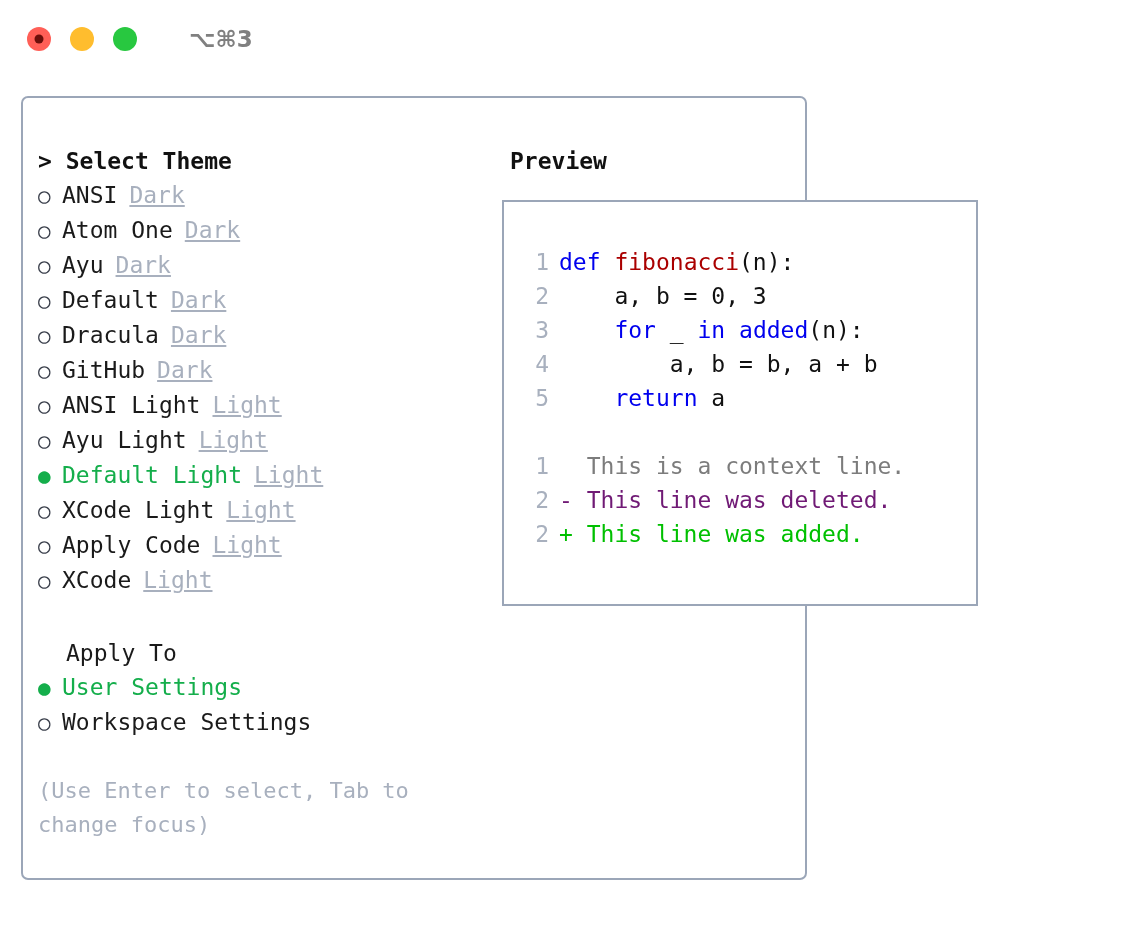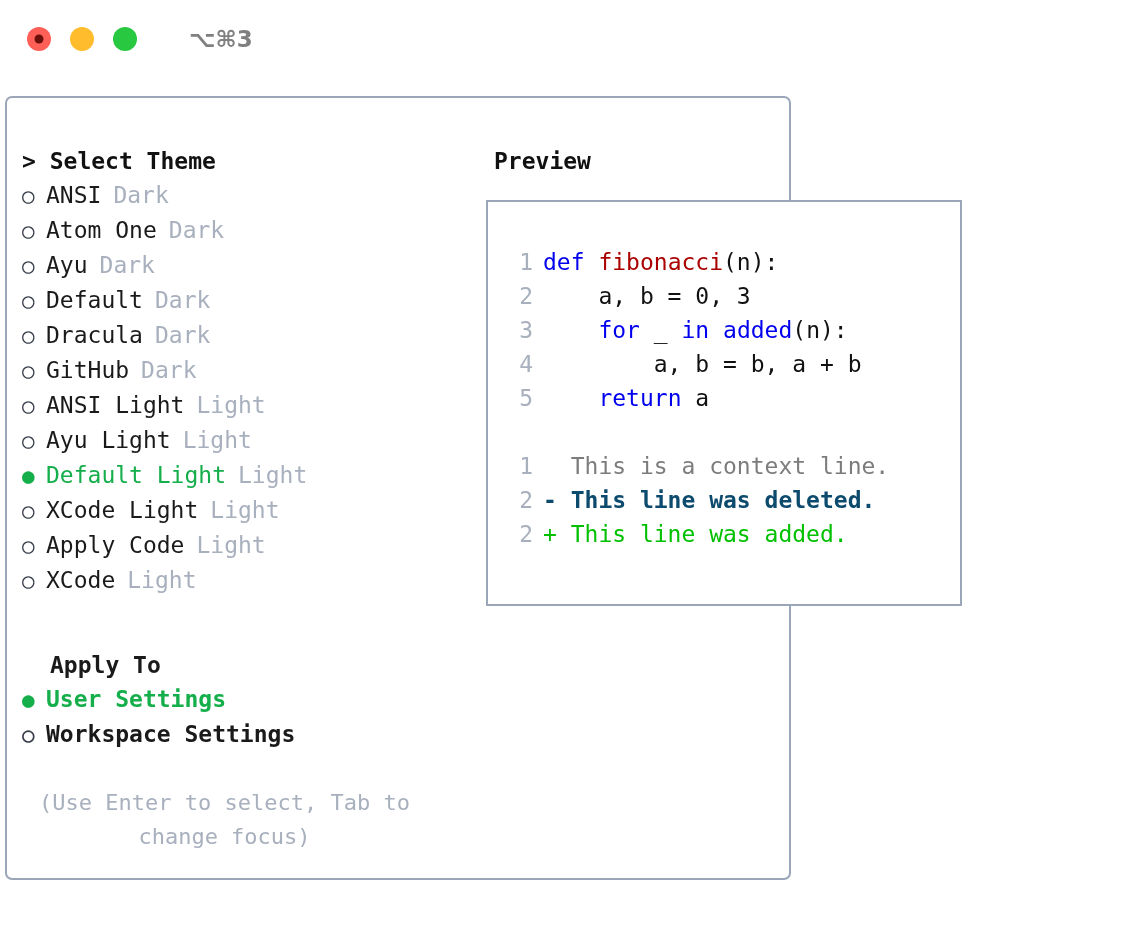--- a/index.html
+++ b/index.html
@@ -64,21 +64,21 @@
     font-size: 23px;
     font-weight: bold;
     letter-spacing: 0px;
     font-family: "DejaVu Sans", "Liberation Sans", sans-serif;
     white-space: pre;
   }
 
   
   .panel {
     position: absolute;
-    left: 5px;
+    left: 21px;
     top: 96px;
     width: 786px;
     height: 784px;
     border: 2px solid #9BA6B8;
     border-radius: 7px;
     box-sizing: border-box;
     background: #ffffff;
   }
 
   .columns {
@@ -116,38 +116,38 @@
     font-size: 21px;
   }
   .marker.on {
     color: #14AE4B;
   }
   .opt-label { color: #1a1a1a; }
   .opt-row.selected .opt-label { color: #14AE4B; text-align: center; }
   .opt-tag {
     color: #A8B0BE;
     margin-left: 12px;
+    text-decoration: underline;
   }
   .spacer-line { height: 34px; }
-  .apply-block { margin-top: 16px; font-weight: bold; }
+  .apply-block { margin-top: 4px; }
   .apply-head {
     font-size: 23px;
     color: #1a1a1a;
     line-height: 34px;
     padding-left: 28px;
     white-space: pre;
   }
   .hint {
     margin-top: 34px;
     font-size: 22px;
     line-height: 34px;
     color: #A8B0BE;
     width: 405px;
     white-space: pre-wrap;
-    text-align: center;
   }
 
   
   .right-col {
     position: absolute;
     left: 479px;
     top: 46px;
     width: 500px;
   }
   .preview-title {
@@ -189,21 +189,21 @@
   .ctext {
     margin-left: 10px;
     color: #111111;
     text-align: right;
   }
   .blank-line { height: 34px; }
   .kw  { color: #0000EE; }
   .fn  { color: #AA0000; }
   .plain-code { color: #111111; }
   .diff-ctx { color: #7C7C7C; }
-  .diff-del { color: #0c4a6e; font-weight: bold; }
+  .diff-del { color: #701a75; }
   .diff-add { color: #00C000; }
 </style>
 </head>
 <body>
 
 <div class="app-window">
 
   <div class="titlebar">
     <div class="dots">
       <span class="dot dot-red"></span>

